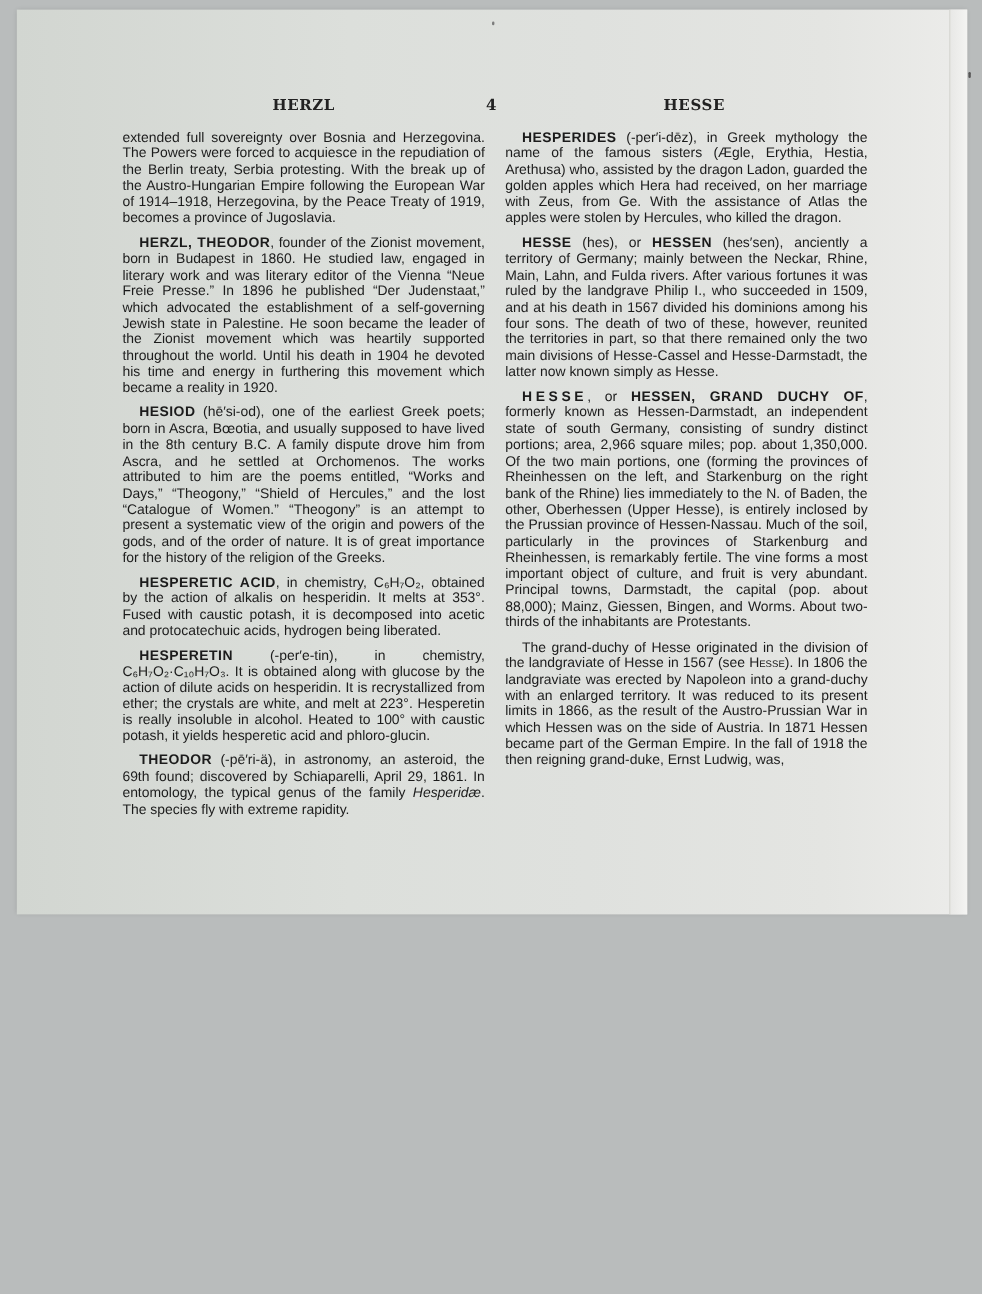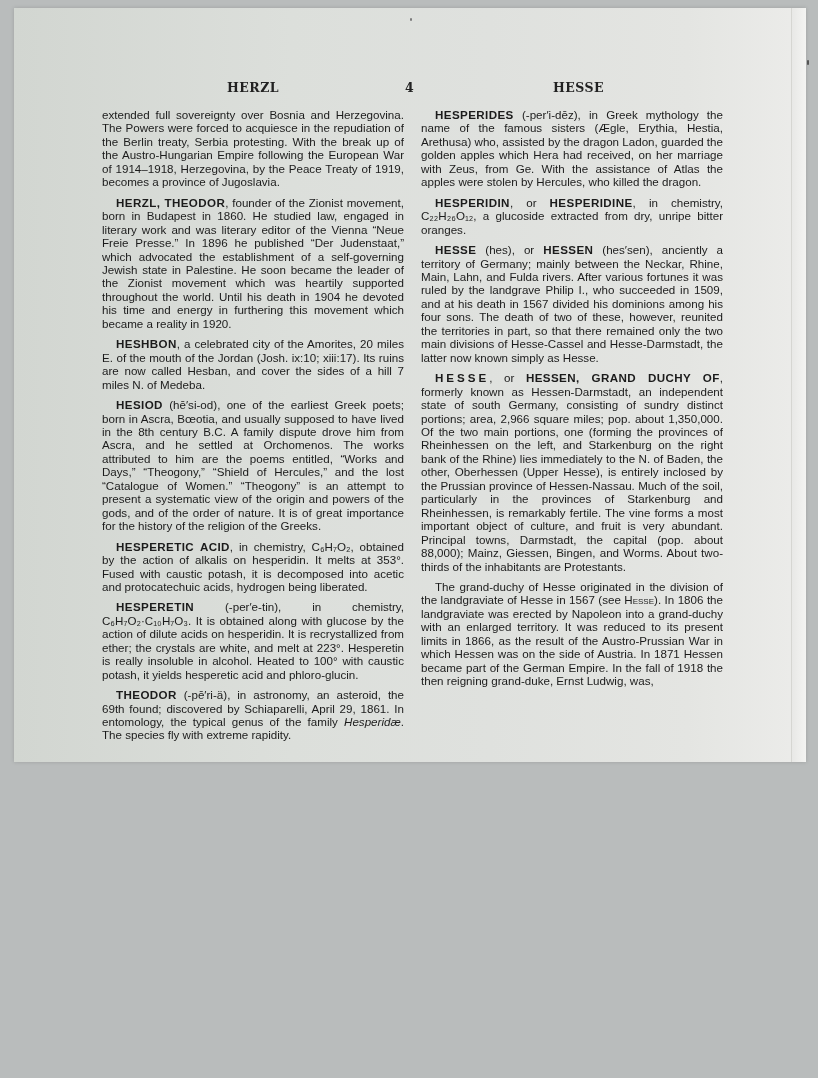--- a/index.html
+++ b/index.html
@@ -98,23 +98,20 @@
 
   <div class="column col-left">
     <p class="para cont">
       <span>extended full sovereignty over Bosnia and Herzegovina. The Powers were forced to acquiesce in the repudiation of the Berlin treaty, Serbia protesting. With the break up of the Austro-Hungarian Empire following the European War of 1914–1918, Herzegovina, by the Peace Treaty of 1919, becomes a province of Jugoslavia.</span>
     </p>
 
     <p class="para">
       <span class="hw">HERZL, THEODOR</span><span>, founder of the Zionist movement, born in Budapest in 1860. He studied law, engaged in literary work and was literary editor of the Vienna “Neue Freie Presse.” In 1896 he published “Der Judenstaat,” which advocated the establishment of a self-governing Jewish state in Palestine. He soon became the leader of the Zionist movement which was heartily supported throughout the world. Until his death in 1904 he devoted his time and energy in furthering this movement which became a reality in 1920.</span>
     </p>
 
-    <p class="para">
-      <span class="hw">HESHBON</span><span>, a celebrated city of the Amorites, 20 miles E. of the mouth of the Jordan (Josh. ix:10; xiii:17). Its ruins are now called Hesban, and cover the sides of a hill 7 miles N. of Medeba.</span>
-    </p>
 
     <p class="para">
       <span class="hw">HESIOD</span><span> (hē′si-od)</span><span>, one of the earliest Greek poets; born in Ascra, Bœotia, and usually supposed to have lived in the 8th century </span><span class="smallcaps">B.C.</span><span> A family dispute drove him from Ascra, and he settled at Orchomenos. The works attributed to him are the poems entitled, “Works and Days,” “Theogony,” “Shield of Hercules,” and the lost “Catalogue of Women.” “Theogony” is an attempt to present a systematic view of the origin and powers of the gods, and of the order of nature. It is of great importance for the history of the religion of the Greeks.</span>
     </p>
 
     <p class="para">
       <span class="hw">HESPERETIC ACID</span><span>, in chemistry, </span><span>C₆H₇O₂</span><span>, obtained by the action of alkalis on hesperidin. It melts at 353°. Fused with caustic potash, it is decomposed into acetic and protocatechuic acids, hydrogen being liberated.</span>
     </p>
 
     <p class="para">
@@ -124,23 +121,20 @@
     <p class="para">
       <span class="hw">THEODOR</span><span> (-pē′ri-ä)</span><span>, in astronomy, an asteroid, the 69th found; discovered by Schiaparelli, April 29, 1861. In entomology, the typical genus of the family </span><em>Hesperidæ</em><span>. The species fly with extreme rapidity.</span>
     </p>
   </div>
 
   <div class="column col-right">
     <p class="para">
       <span class="hw">HESPERIDES</span><span> (-per′i-dēz)</span><span>, in Greek mythology the name of the famous sisters (Ægle, Erythia, Hestia, Arethusa) who, assisted by the dragon Ladon, guarded the golden apples which Hera had received, on her marriage with Zeus, from Ge. With the assistance of Atlas the apples were stolen by Hercules, who killed the dragon.</span>
     </p>
 
-    <p class="para">
-      <span class="hw">HESPERIDIN</span><span>, or </span><span class="hw">HESPERIDINE</span><span>, in chemistry, </span><span>C₂₂H₂₆O₁₂</span><span>, a glucoside extracted from dry, unripe bitter oranges.</span>
-    </p>
 
 
     <p class="para">
       <span class="hw">HESSE</span><span> (hes)</span><span>, or </span><span class="hw">HESSEN</span><span> (hes′sen)</span><span>, anciently a territory of Germany; mainly between the Neckar, Rhine, Main, Lahn, and Fulda rivers. After various fortunes it was ruled by the landgrave Philip I., who succeeded in 1509, and at his death in 1567 divided his dominions among his four sons. The death of two of these, however, reunited the territories in part, so that there remained only the two main divisions of Hesse-Cassel and Hesse-Darmstadt, the latter now known simply as Hesse.</span>
     </p>
 
     <p class="para">
       <span class="hw spaced">HESSE</span><span>, or </span><span class="hw">HESSEN, GRAND DUCHY OF</span><span>, formerly known as Hessen-Darmstadt, an independent state of south Germany, consisting of sundry distinct portions; area, 2,966 square miles; pop. about 1,350,000. Of the two main portions, one (forming the provinces of Rheinhessen on the left, and Starkenburg on the right bank of the Rhine) lies immediately to the N. of Baden, the other, Oberhessen (Upper Hesse), is entirely inclosed by the Prussian province of Hessen-Nassau. Much of the soil, particularly in the provinces of Starkenburg and Rheinhessen, is remarkably fertile. The vine forms a most important object of culture, and fruit is very abundant. Principal towns, Darmstadt, the capital (pop. about 88,000); Mainz, Giessen, Bingen, and Worms. About two-thirds of the inhabitants are Protestants.</span>
     </p>
 

